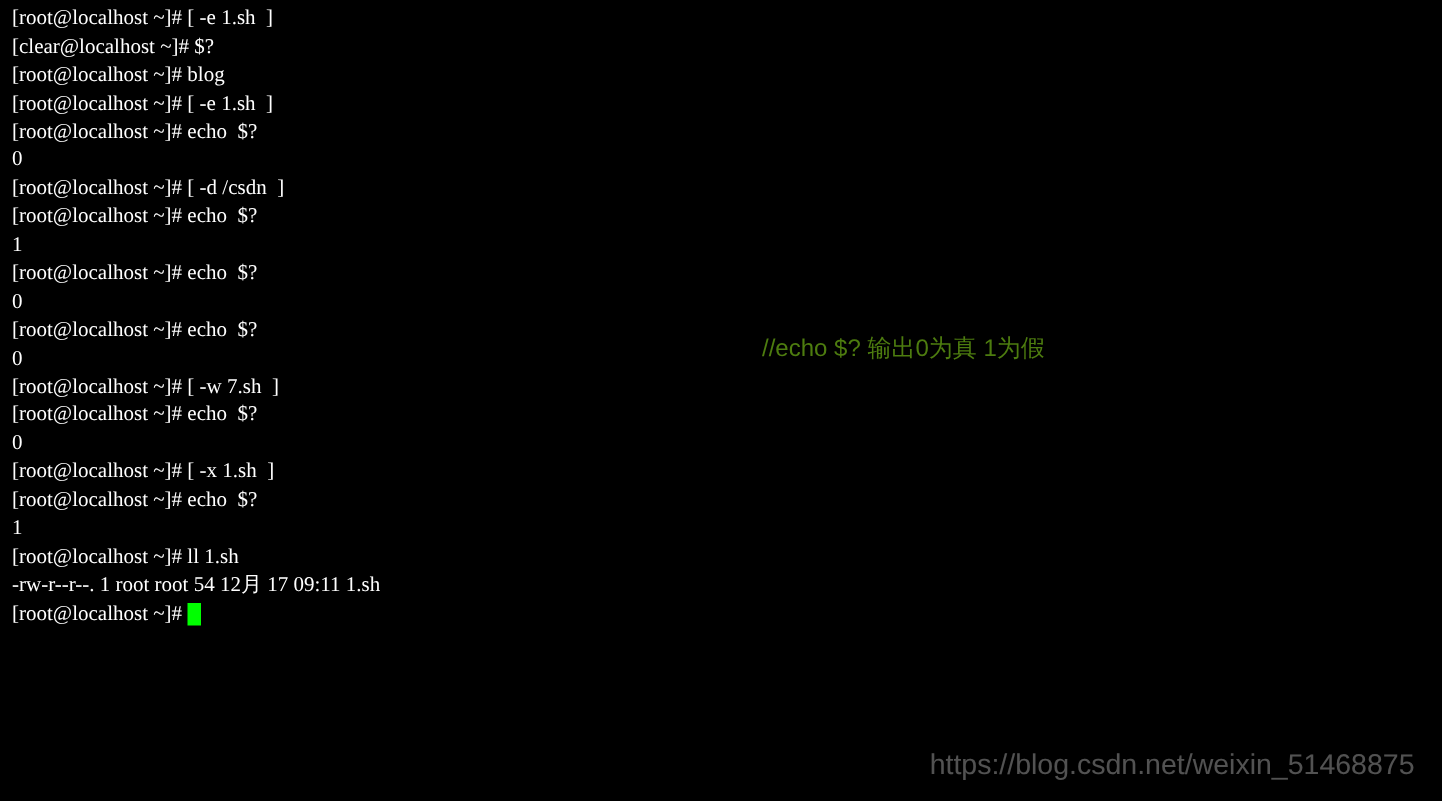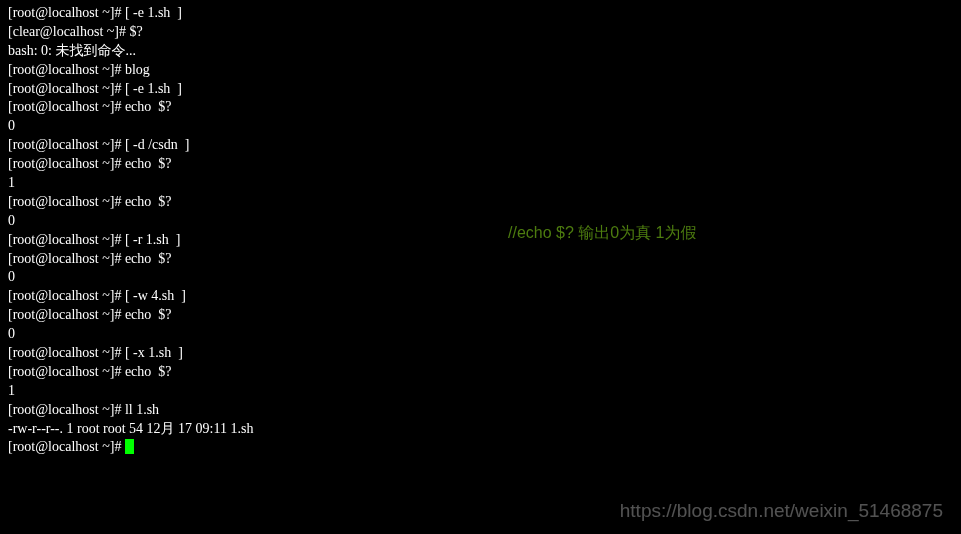--- a/index.html
+++ b/index.html
@@ -47,34 +47,32 @@
       height: 15px;
       vertical-align: text-bottom;
     }
   </style>
 </head>
 <body>
 
 <div>
   <span class="line">[root@localhost ~]# [ -e 1.sh  ]</span>
   <span class="line">[clear@localhost ~]# $?</span>
-  <span class="line">bash: 0: 未找到命令...</span>
   <span class="line">[root@localhost ~]# blog</span>
   <span class="line">[root@localhost ~]# [ -e 1.sh  ]</span>
   <span class="line">[root@localhost ~]# echo  $?</span>
   <span class="line">0</span>
   <span class="line">[root@localhost ~]# [ -d /csdn  ]</span>
   <span class="line">[root@localhost ~]# echo  $?</span>
   <span class="line">1</span>
   <span class="line">[root@localhost ~]# echo  $?</span>
   <span class="line">0</span>
-  <span class="line">[root@localhost ~]# [ -r 1.sh  ]</span>
   <span class="line">[root@localhost ~]# echo  $?</span>
   <span class="line">0</span>
-  <span class="line">[root@localhost ~]# [ -w 4.sh  ]</span>
+  <span class="line">[root@localhost ~]# [ -w 7.sh  ]</span>
   <span class="line">[root@localhost ~]# echo  $?</span>
   <span class="line">0</span>
   <span class="line">[root@localhost ~]# [ -x 1.sh  ]</span>
   <span class="line">[root@localhost ~]# echo  $?</span>
   <span class="line">1</span>
   <span class="line">[root@localhost ~]# ll 1.sh</span>
   <span class="line">-rw-r--r--. 1 root root 54 12月 17 09:11 1.sh</span>
   <span class="line"><span>[root@localhost ~]# </span><span class="cursor"></span></span>
 </div>
 

